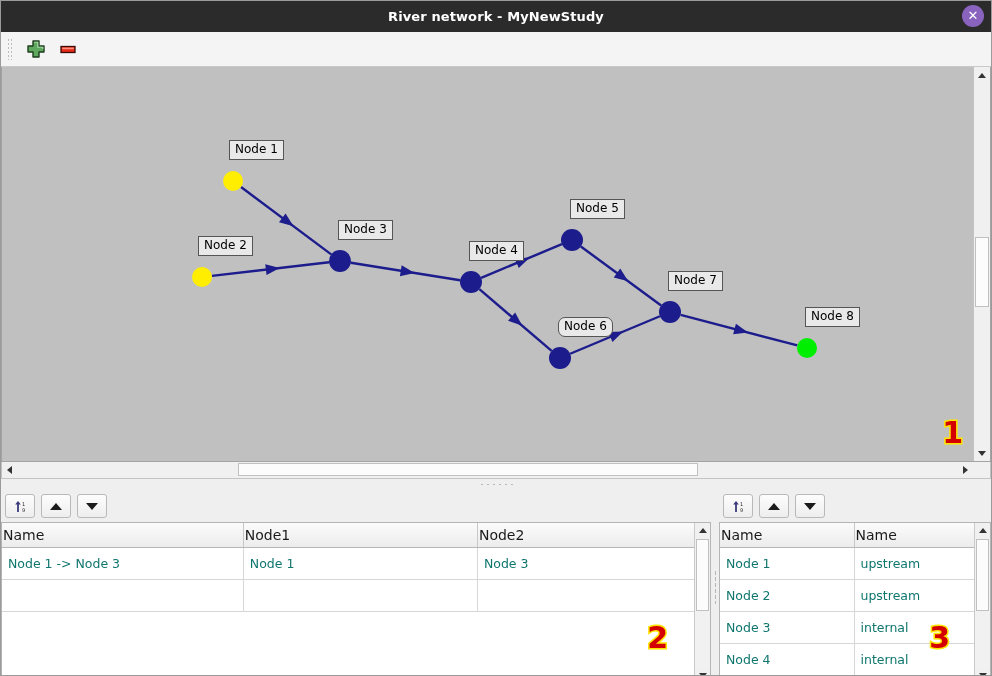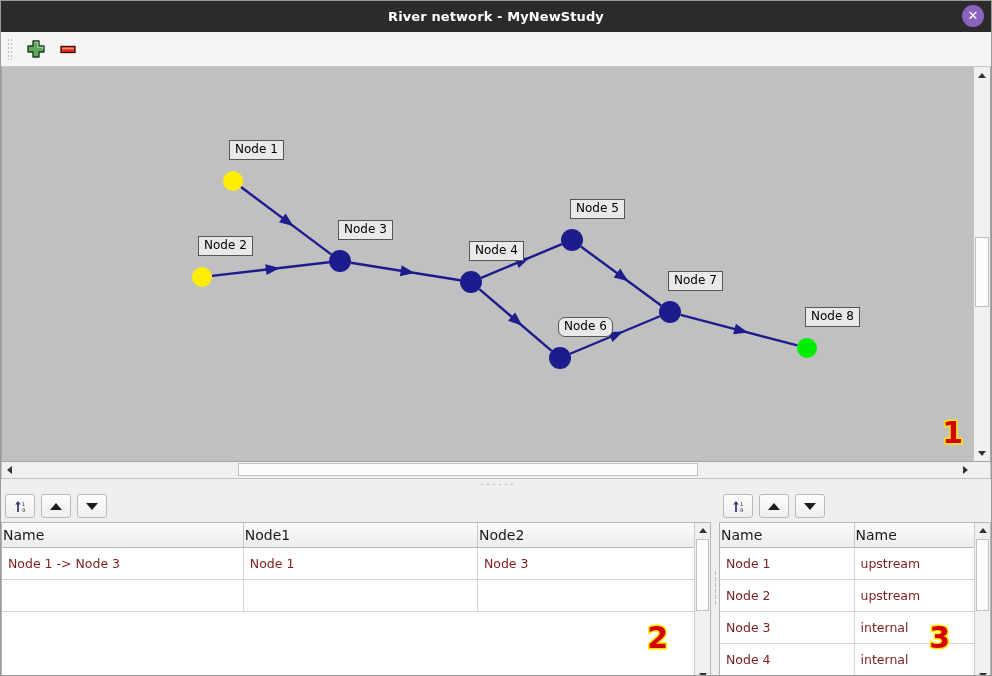--- a/index.html
+++ b/index.html
@@ -210,21 +210,21 @@
     color: #1a1a1a;
     font-size: 14px;
     text-align: left;
     cursor: pointer;
   }
   table.grid td {
     border-right: 1px solid #d6d6d6;
     border-bottom: 1px solid #d6d6d6;
     height: 29px;
     padding-left: 6px;
-    color: #7f1d1d;
+    color: #0f766e;
     background: #ffffff;
     overflow: hidden;
     white-space: nowrap;
     cursor: default;
   }
   .tbl-scroll {
     position: absolute;
     top: 0; right: 0;
     width: 16px; height: 100%;
     background: #f1f1f1;

